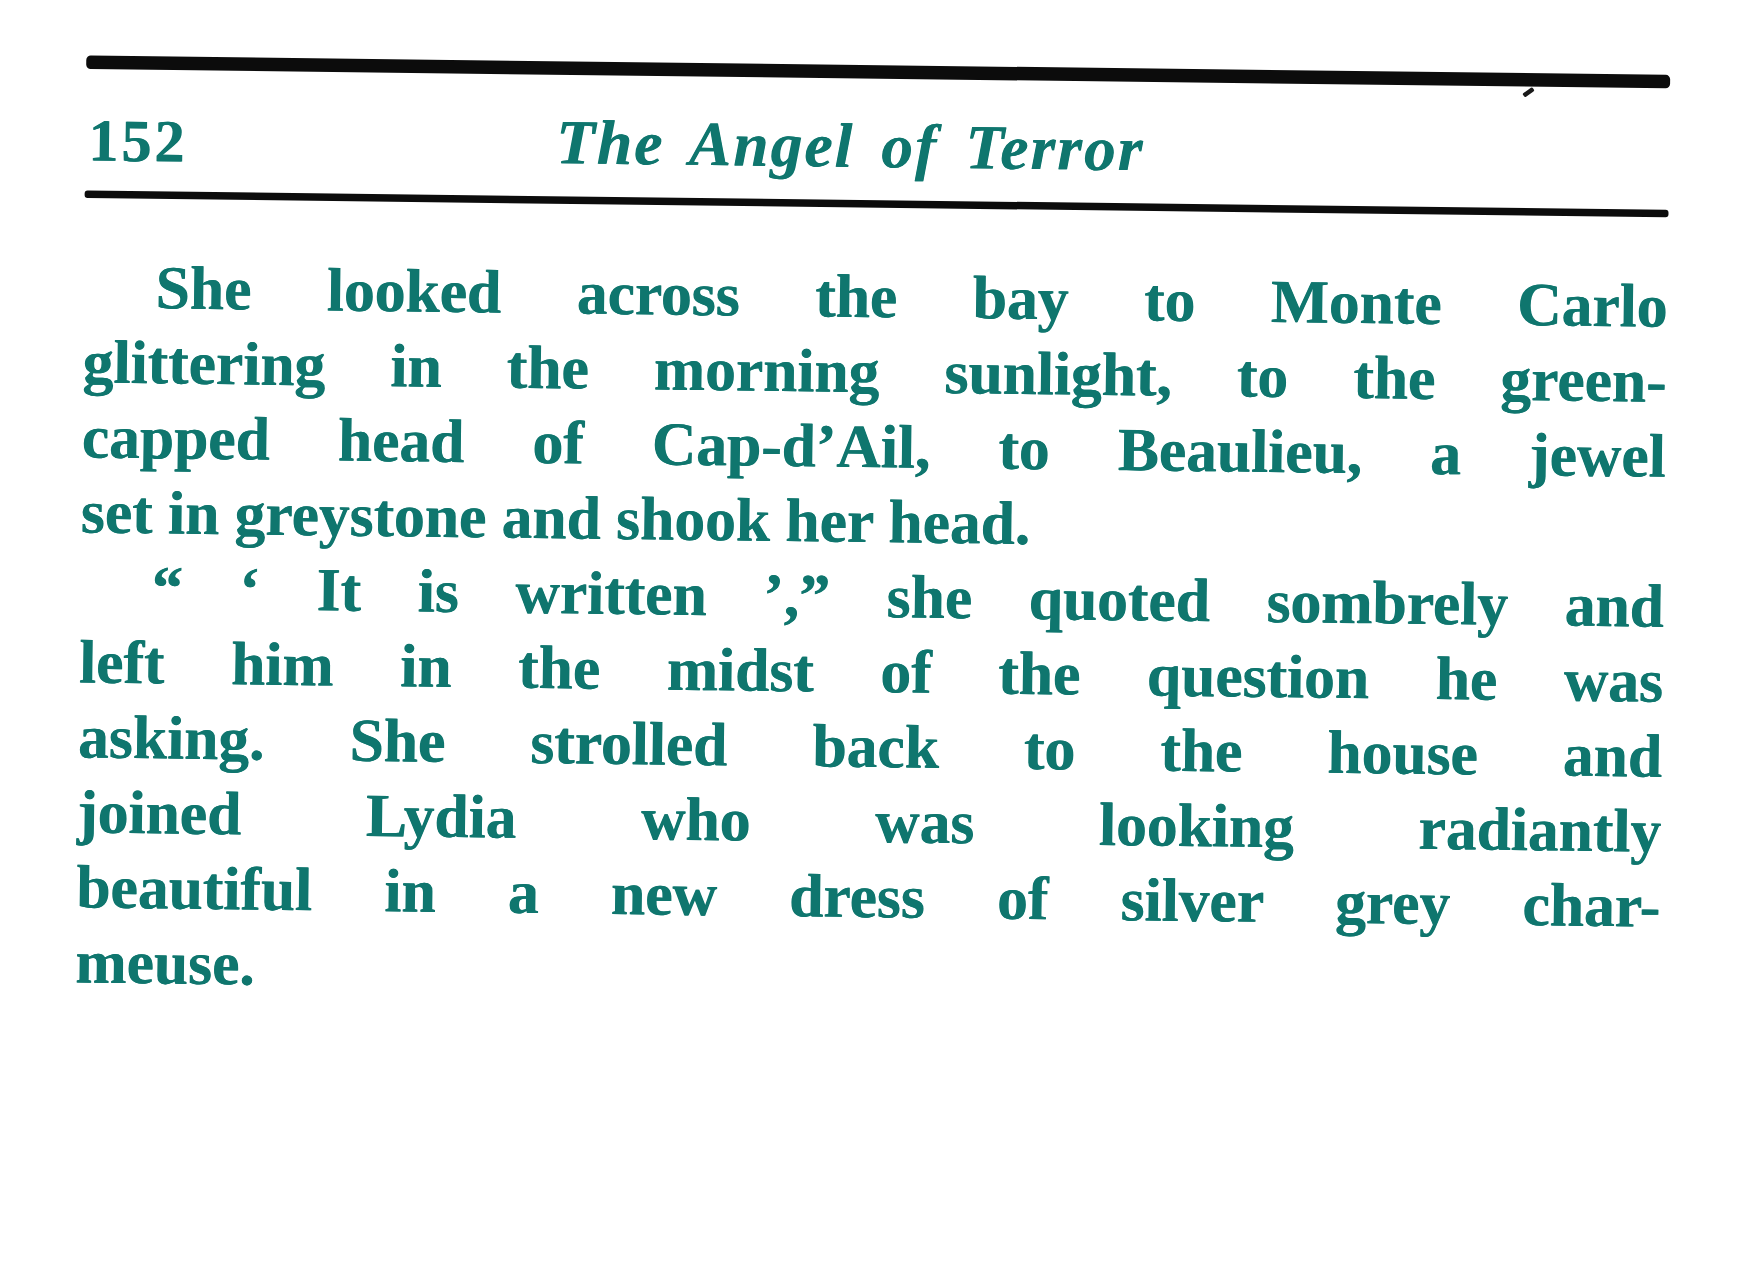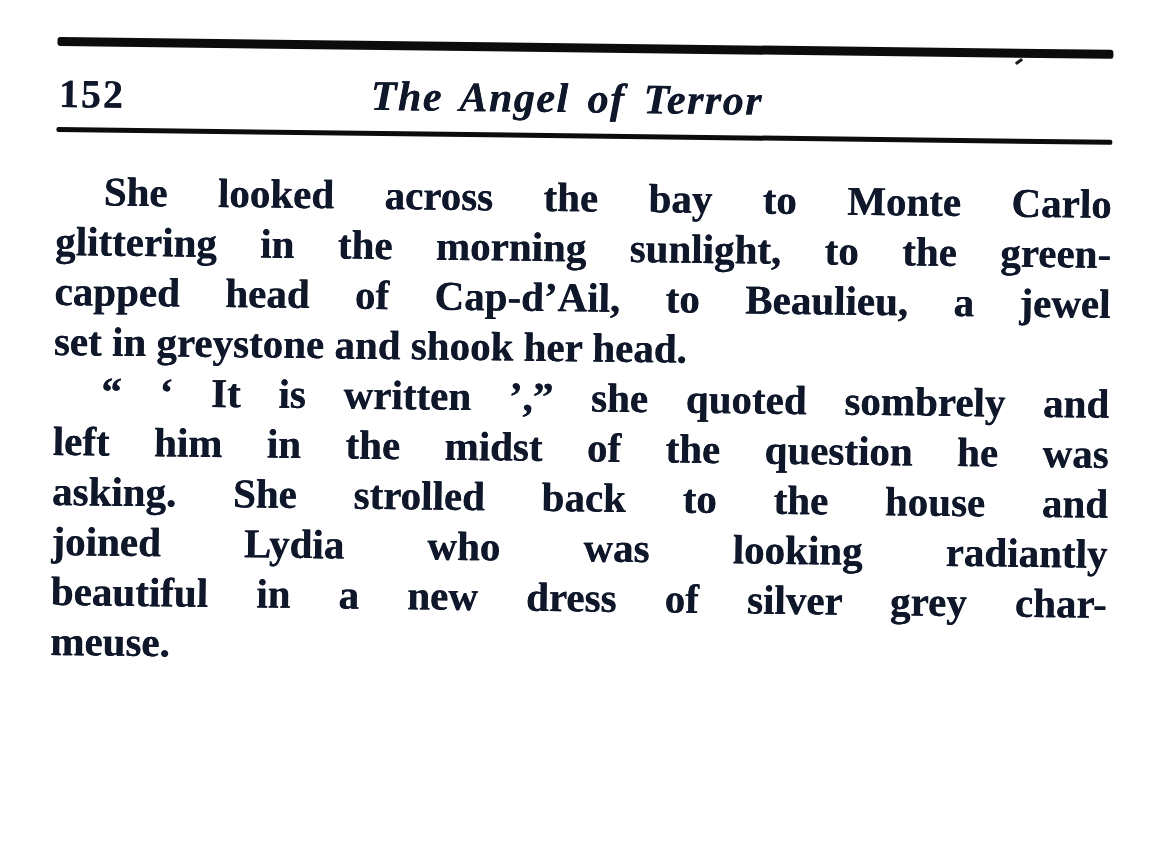--- a/index.html
+++ b/index.html
@@ -7,21 +7,21 @@
     padding: 0;
     background: #ffffff;
   }
   .page {
     position: relative;
     width: 1168px;
     height: 852px;
     background: #ffffff;
     overflow: hidden;
     font-family: "Liberation Serif", serif;
-    color: #0f172a;
+    color: #0f766e;
   }
   
   .scan {
     position: absolute;
     left: 58px;
     top: 0;
     width: 1056px;
     height: 852px;
     transform: rotate(0.7deg);
     transform-origin: 0 0;

